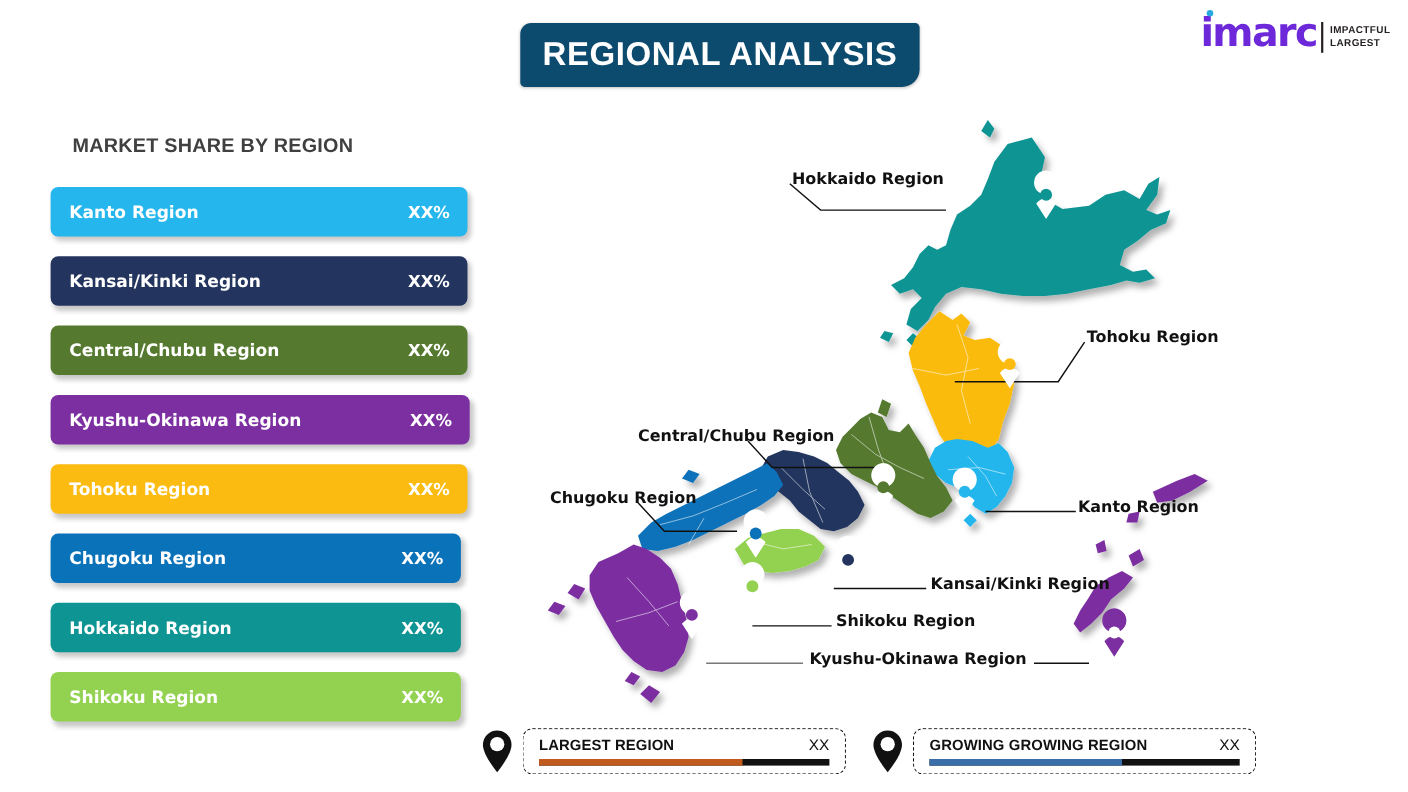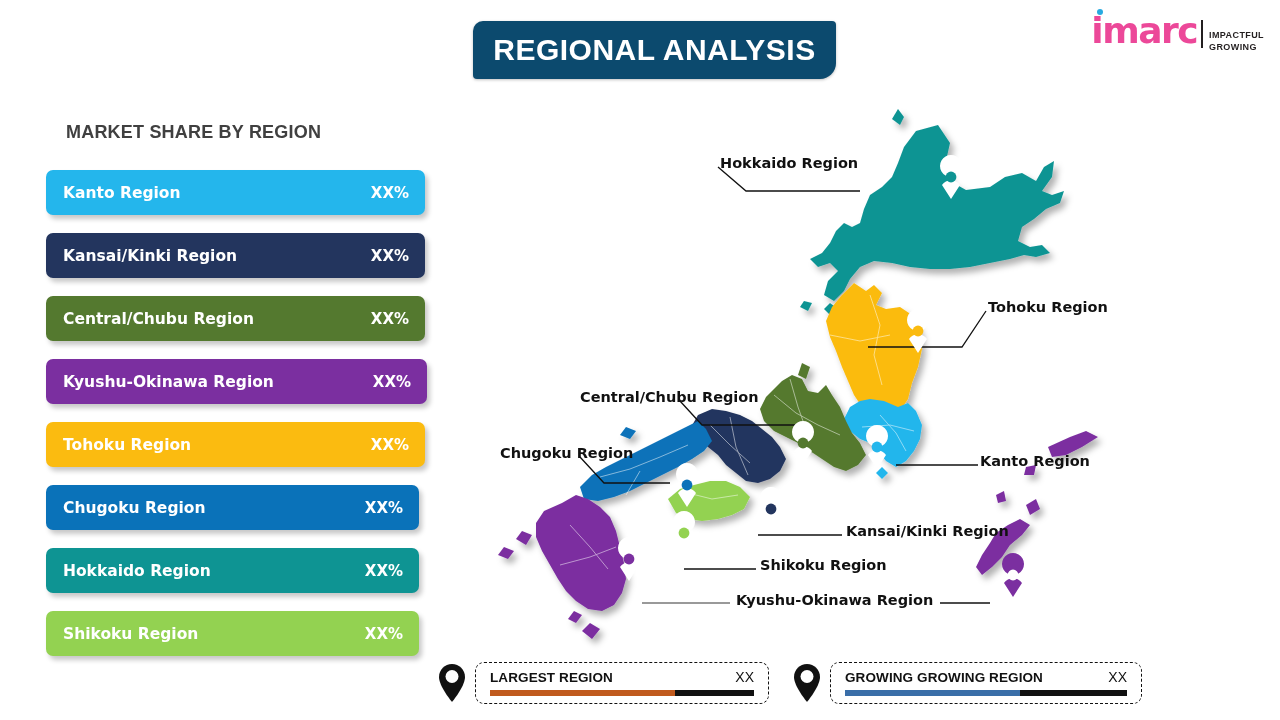--- a/index.html
+++ b/index.html
@@ -18,29 +18,29 @@
     box-shadow:0 1px 3px rgba(0,0,0,.25);
   }
   #title-banner .txt{
     color:#ffffff;font-size:30px;font-weight:bold;letter-spacing:.5px;
     font-family:"Liberation Sans", sans-serif;
   }
   
   #logo{position:absolute;right:16px;top:16px;display:flex;align-items:flex-start;}
   #logo .mark{position:relative;}
   #logo .wordmark{
-    font-size:36px;font-weight:bold;color:#ec4899;letter-spacing:-1.5px;
+    font-size:36px;font-weight:bold;color:#6d28d9;letter-spacing:-1.5px;
     line-height:.82;font-family:"DejaVu Sans", sans-serif;text-align:right;
   }
   #logo .dot{
     position:absolute;left:6px;top:-7px;width:6px;height:6px;border-radius:50%;
     background:#28aae1;
   }
   #logo .divider{width:2px;height:28px;background:#231f20;margin:4px 6px 0 4px;}
-  #logo .tag{margin-top:13px;font-size:9px;font-weight:bold;color:#231f20;line-height:1.35;letter-spacing:.4px;}
+  #logo .tag{margin-top:5px;font-size:9px;font-weight:bold;color:#231f20;line-height:1.35;letter-spacing:.4px;}
   
   #share-title{
     position:absolute;left:66px;top:122px;
     font-size:18px;font-weight:bold;color:#404040;letter-spacing:.2px;
   }
   #legend-list{position:absolute;left:46px;top:170px;width:400px;}
   .legend-row{
     position:relative;height:45px;margin-bottom:18px;
     border-radius:7px;
     display:flex;align-items:center;
@@ -89,21 +89,21 @@
 </div>
 
 <div id="logo">
   <div class="mark">
     <span class="dot"></span>
     <div class="wordmark">imarc</div>
   </div>
   <div class="divider"></div>
   <div class="tag">
     <div>IMPACTFUL</div>
-    <div>GROWING</div>
+    <div>LARGEST</div>
   </div>
 </div>
 
 <div id="share-title">MARKET SHARE BY REGION</div>
 <div id="legend-list">
     <div class="legend-row" style="background: rgb(36, 182, 236); width: 379px;">
       <span class="name">Kanto  Region</span>
       <span class="pct">XX%</span>
     </div>
     <div class="legend-row" style="background: rgb(35, 53, 94); width: 379px;">

